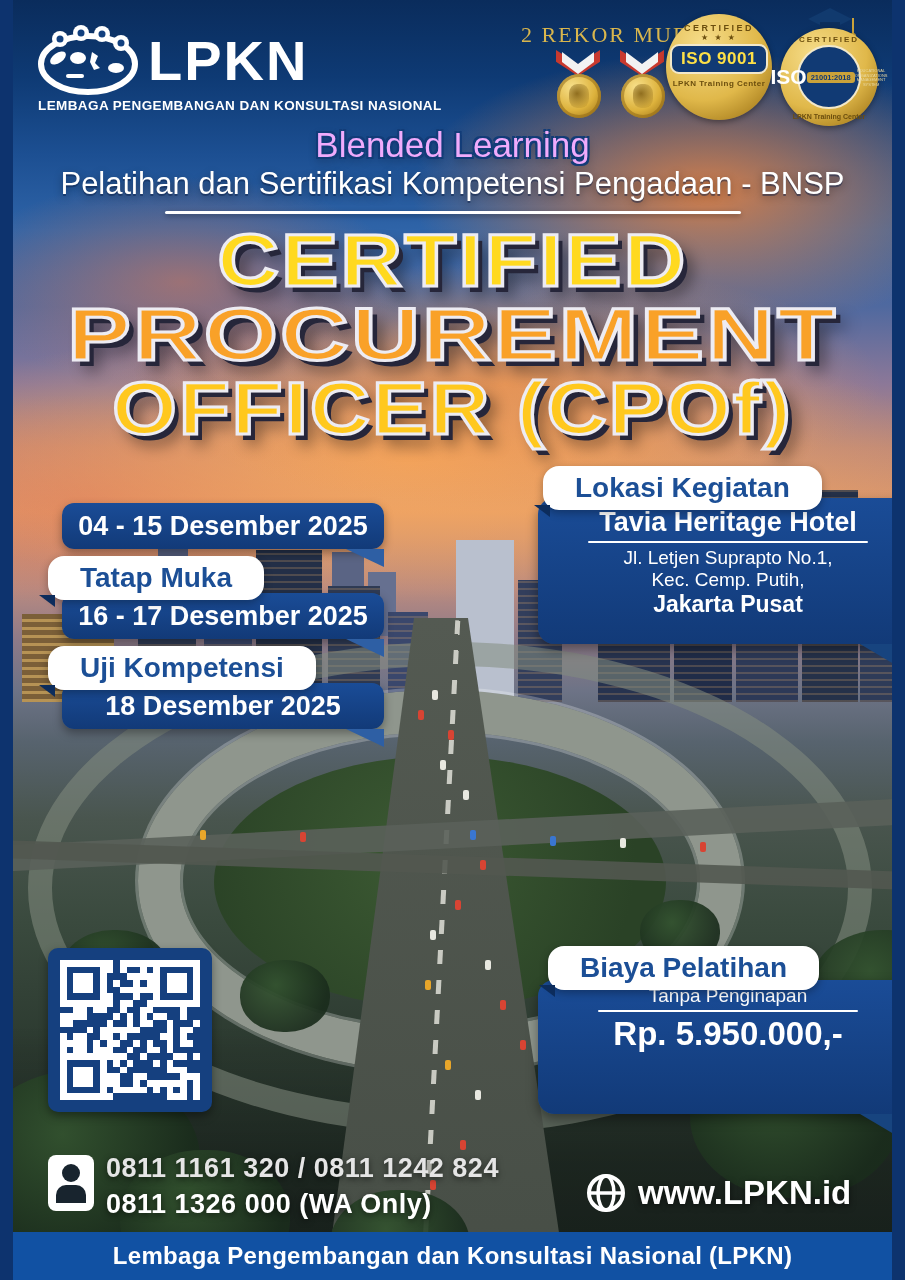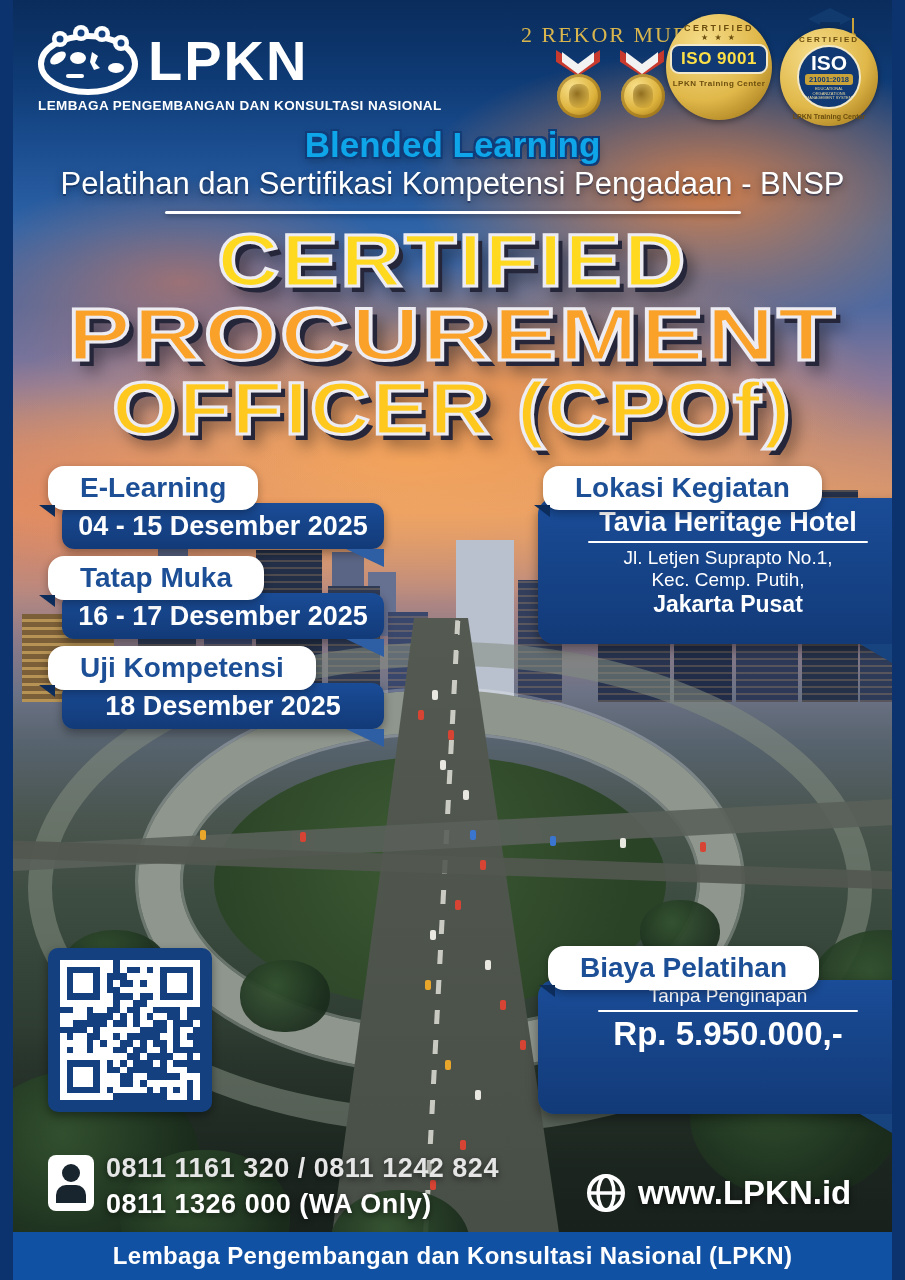--- a/index.html
+++ b/index.html
@@ -75,34 +75,34 @@
   .badge9001 .b-top{margin-top:9px;font-size:9px;font-weight:bold;color:#6b4e0e;letter-spacing:2.5px;}
   .badge9001 .b-stars{font-size:8px;color:#6b4e0e;letter-spacing:2px;}
   .badge9001 .b-pill{margin-top:2px;background:#113a74;border:2px solid #f2e8ca;border-radius:9px;
     padding:3px 9px;color:#fde047;font-weight:bold;font-size:17px;letter-spacing:.5px;white-space:nowrap;}
   .badge9001 .b-bottom{margin-top:5px;font-size:8px;font-weight:bold;color:#6b4e0e;letter-spacing:.5px;white-space:nowrap;}
   .badge21001{position:absolute;left:780px;top:28px;width:98px;height:98px;border-radius:50%;
     background:radial-gradient(circle at 35% 28%,#f6dd8a,#e0b84a 55%,#a67c1c 88%,#8a6312);
     box-shadow:0 2px 6px rgba(0,0,0,.4);display:flex;align-items:center;justify-content:center;}
   .badge21001 .c-top{position:absolute;top:7px;left:0;right:0;text-align:center;font-size:8px;font-weight:bold;color:#6b4e0e;letter-spacing:2px;}
   .badge21001 .c-bottom{position:absolute;bottom:6px;left:0;right:0;text-align:center;font-size:7px;font-weight:bold;color:#6b4e0e;white-space:nowrap;}
-  .badge21001 .core{width:64px;height:64px;border-radius:50%;background:#113a74;display:flex;flex-direction:column;
+  .badge21001 .core{width:64px;height:64px;border-radius:50%;background:#113a74;display:flex;
     align-items:center;justify-content:center;border:2px solid #f2e8ca;}
   .badge21001 .c-iso{color:#fff;font-weight:bold;font-size:21px;line-height:20px;}
   .badge21001 .c-ver{margin-top:1px;background:#caa23a;color:#113a74;font-weight:bold;font-size:7.5px;padding:1px 4px;border-radius:3px;}
   .badge21001 .c-sub{margin-top:2px;color:#e8d8a0;font-size:4px;text-align:center;line-height:4.5px;width:54px;}
   .gradcap{position:absolute;left:800px;top:8px;width:60px;height:30px;}
   .gradcap .board{position:absolute;left:8px;top:0;width:44px;height:22px;background:#113a6e;
     clip-path:polygon(50% 0,100% 50%,50% 100%,0 50%);}
   .gradcap .base{position:absolute;left:20px;top:14px;width:20px;height:12px;background:#0d2f5c;border-radius:0 0 5px 5px;}
   .gradcap .tassel{position:absolute;left:52px;top:10px;width:2px;height:16px;background:#caa23a;}
   .gradcap .tassel::after{content:"";position:absolute;left:-2px;top:15px;width:6px;height:6px;border-radius:50%;background:#caa23a;}
 
   
-  .intro1{position:absolute;left:0;right:0;top:125px;text-align:center;z-index:15;color:#0ea5e9;font-weight:bold;font-size:35px;
+  .intro1{position:absolute;left:0;right:0;top:125px;text-align:center;z-index:15;color:#f0abfc;font-weight:normal;font-size:35px;
     text-shadow:-2px -2px 0 #123c78,2px -2px 0 #123c78,-2px 2px 0 #123c78,2px 2px 0 #123c78,0 4px 10px rgba(0,0,0,.35);}
   .intro2{position:absolute;left:0;right:0;top:166px;text-align:center;z-index:15;color:#fff;font-size:31px;
     text-shadow:0 2px 0 rgba(10,30,70,.45),0 3px 9px rgba(0,0,0,.4);}
   .intro-divider{position:absolute;left:165px;top:211px;width:576px;height:3px;background:#fff;border-radius:2px;z-index:15;
     box-shadow:0 2px 5px rgba(0,0,0,.35);}
 
   
   .title-line{position:absolute;left:0;right:0;text-align:center;z-index:15;font-weight:bold;font-size:74px;line-height:1;
     letter-spacing:2px;-webkit-text-stroke:3px #edecf3;
     text-shadow:5px 6px 0 #26263a,9px 11px 14px rgba(0,0,0,.45);}
@@ -266,21 +266,20 @@
   </header>
 
   <div class="intro1">Blended Learning</div>
   <div class="intro2">Pelatihan dan Sertifikasi Kompetensi Pengadaan - BNSP</div>
   <div class="intro-divider"></div>
 
   <div class="title-line title-1">CERTIFIED</div>
   <div class="title-line title-2">PROCUREMENT</div>
   <div class="title-line title-3">OFFICER (CPOf)</div>
 
-  <div class="pill" style="left:48px;top:466px;">E-Learning</div>
   <div class="datebar" style="left:62px;top:503px;">04 - 15 Desember 2025</div>
 
   <div class="pill" style="left:48px;top:556px;">Tatap Muka</div>
   <div class="datebar" style="left:62px;top:593px;">16 - 17 Desember 2025</div>
 
   <div class="pill" style="left:48px;top:646px;">Uji Kompetensi</div>
   <div class="datebar" style="left:62px;top:683px;">18 Desember 2025</div>
 
   <div class="pill" style="left:543px;top:466px;z-index:15;">Lokasi Kegiatan</div>
   <div class="infobox loc-box">

